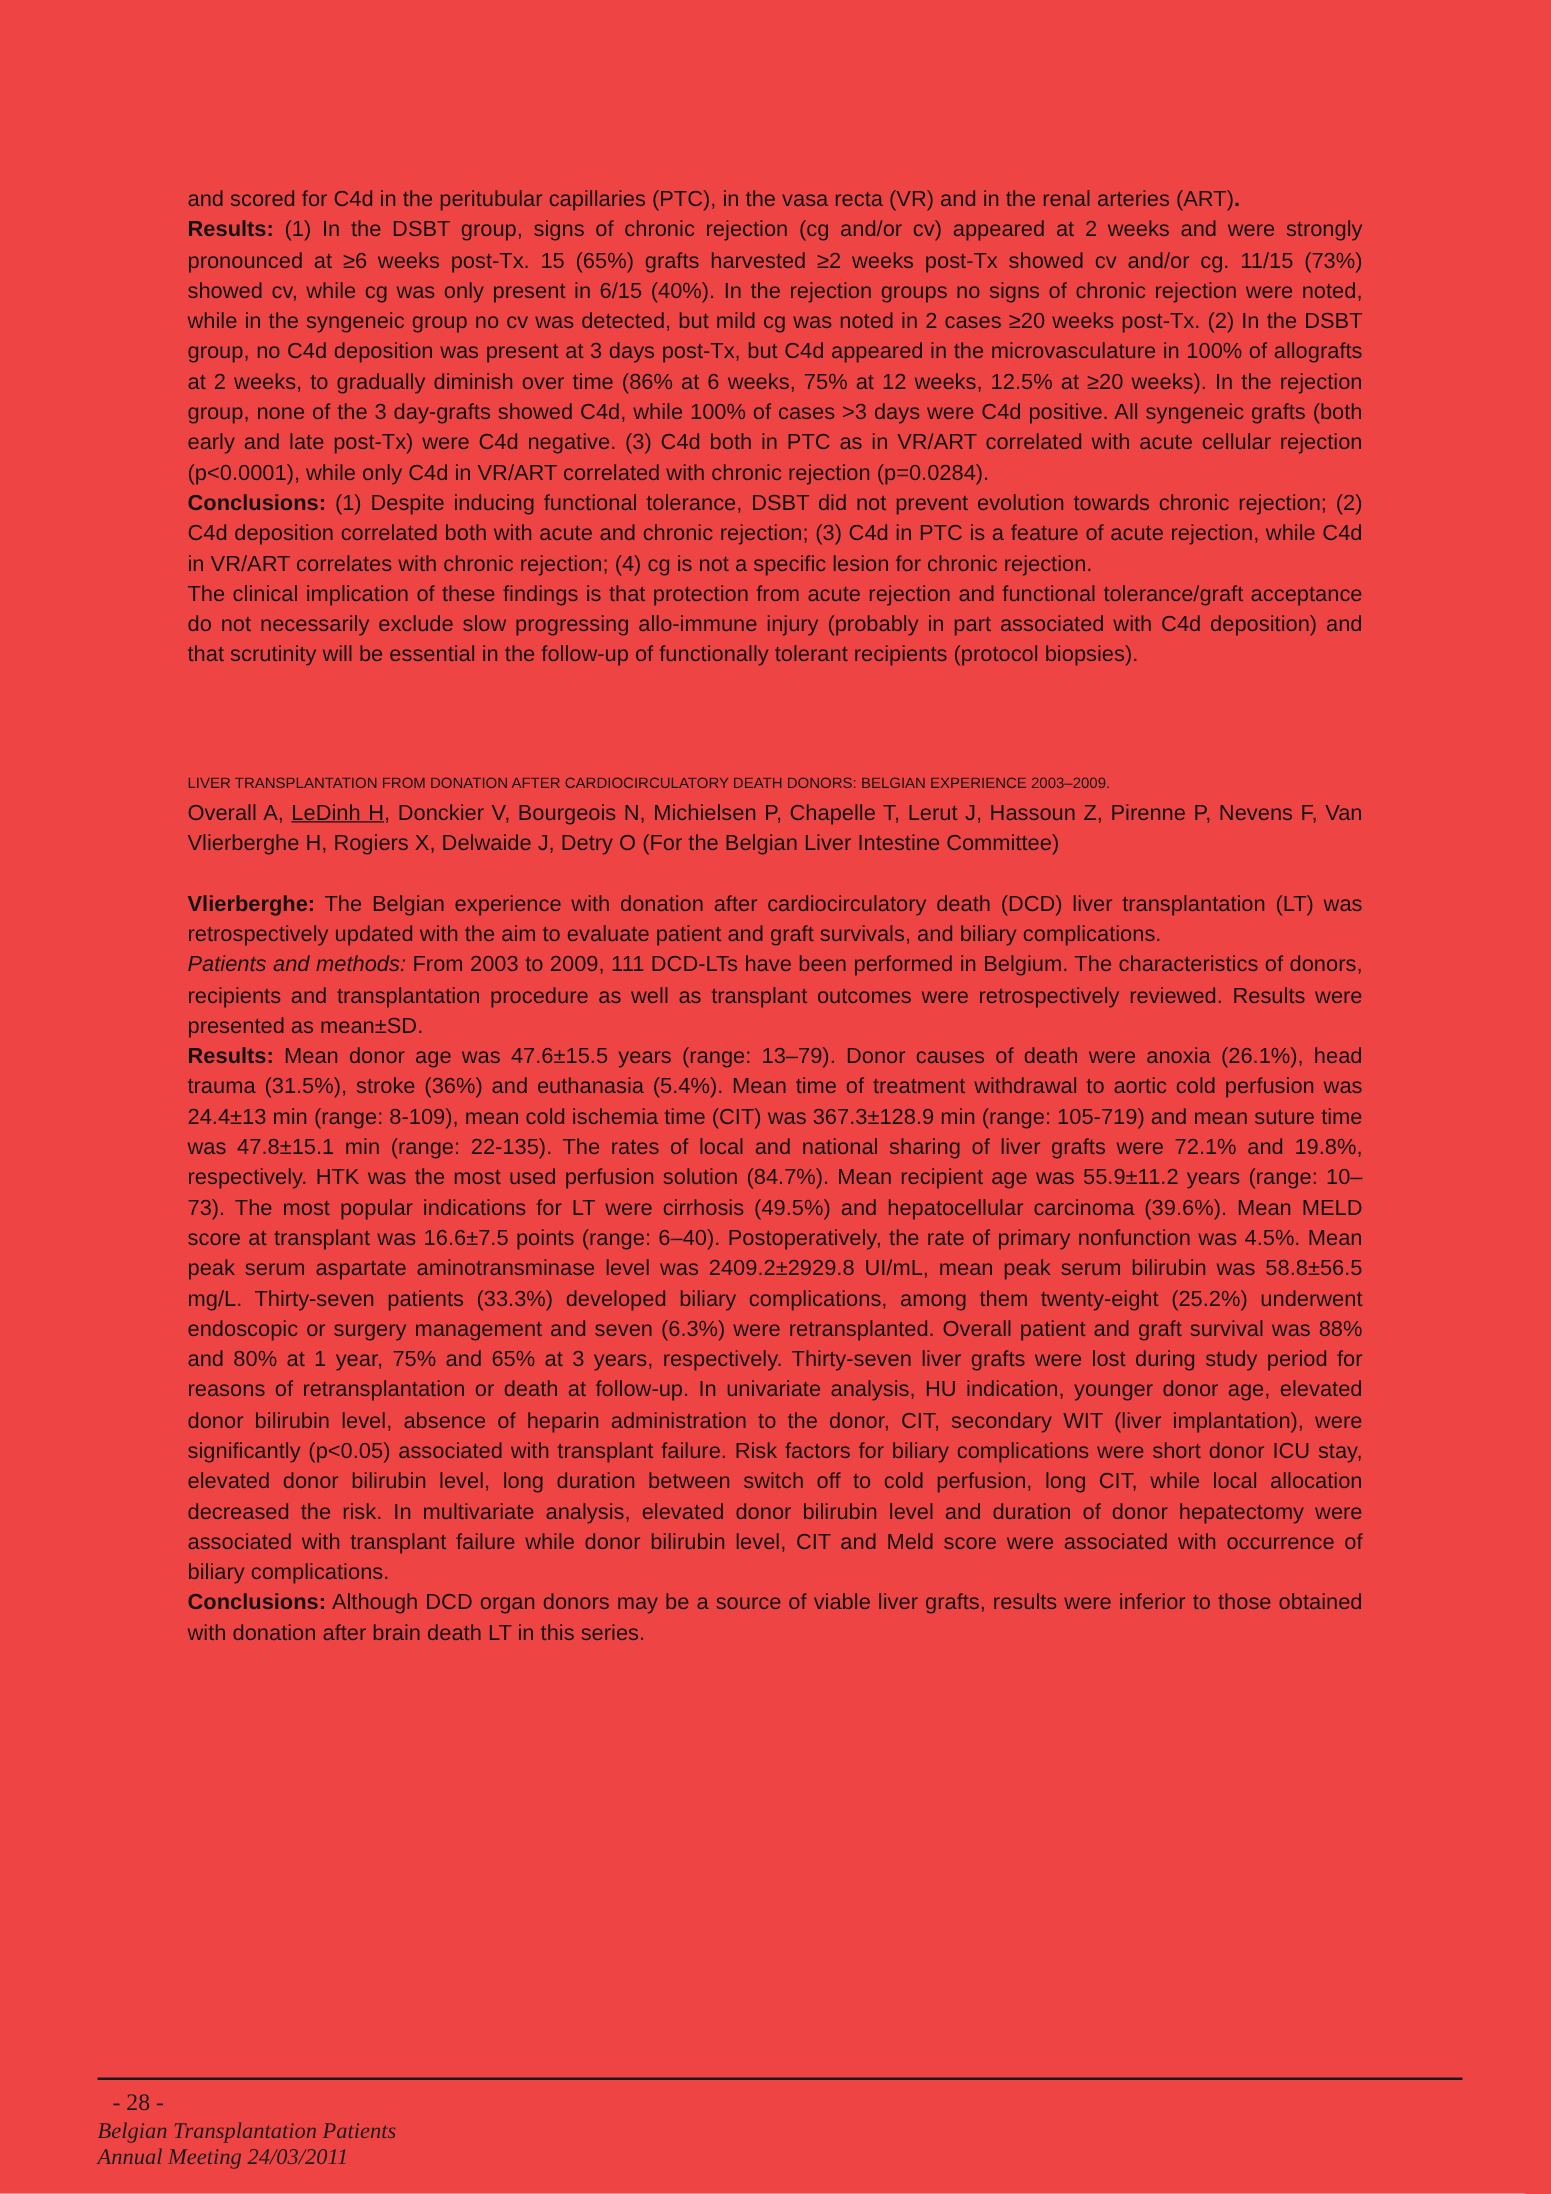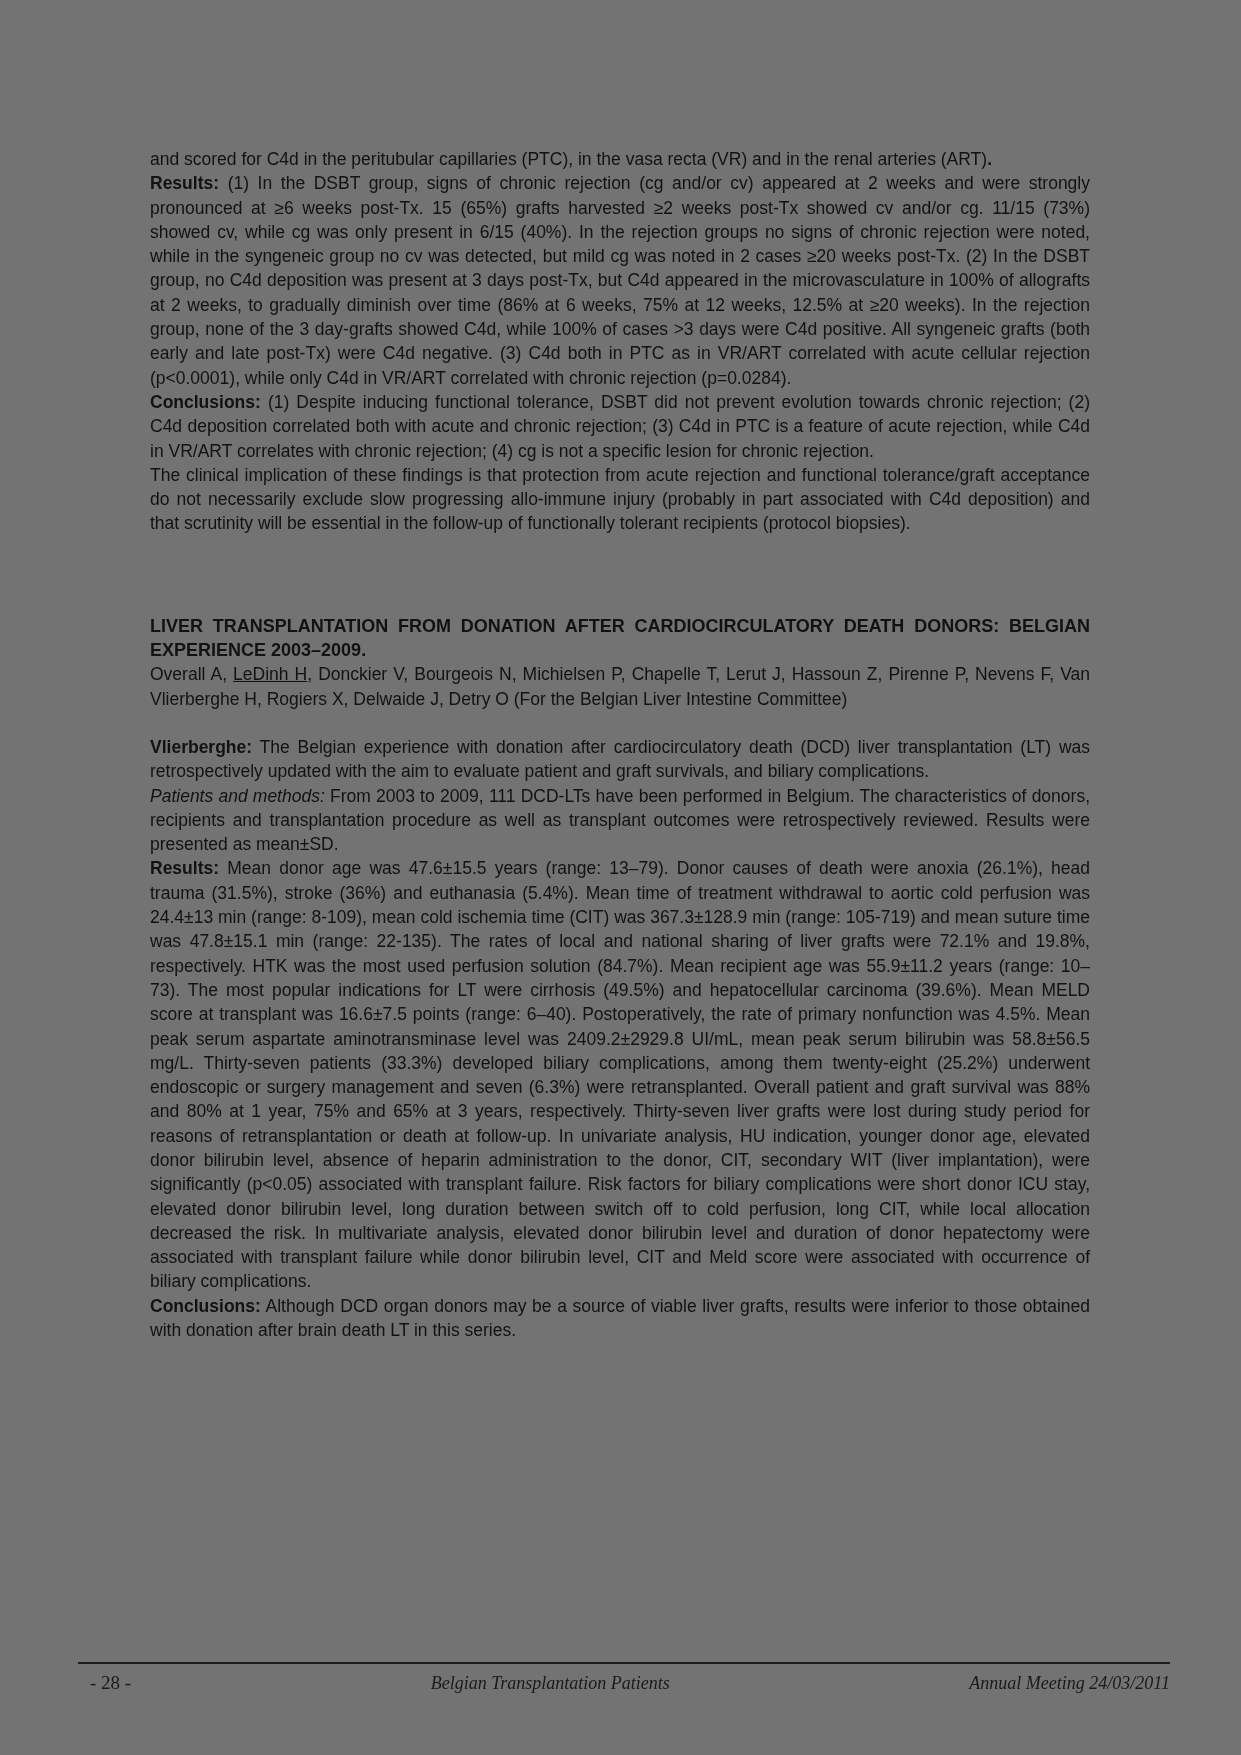--- a/index.html
+++ b/index.html
@@ -4,21 +4,21 @@
 <style>
   html, body {
     margin: 0;
     padding: 0;
     background: #ffffff;
   }
   .page {
     position: relative;
     width: 1241px;
     height: 1755px;
-    background: #737373;
+    background: #ef4444;
     color: #121212;
     font-family: "Liberation Sans", sans-serif;
     overflow: hidden;
   }
   .content {
     position: absolute;
     left: 150px;
     top: 147px;
     width: 940px;
     font-size: 17.5px;
@@ -27,46 +27,47 @@
   }
   .content p {
     margin: 0;
     padding: 0;
   }
   .lead-bold { font-weight: bold; }
   .lead-italic { font-style: italic; }
   .underlined { text-decoration: underline; }
   .abs-title {
     margin: 0;
-    font-size: 18px;
+    font-size: 12px;
     line-height: 24.3px;
-    font-weight: bold;
+    font-weight: normal;
     text-align: justify;
   }
   .section-gap { margin-top: 78px !important; }
   .para-gap { margin-top: 24px !important; }
   .footer-rule {
     position: absolute;
     left: 78px;
     top: 1662px;
     width: 1092px;
     height: 2px;
     background: #1a1a1a;
   }
   .page-footer {
     position: absolute;
     left: 78px;
     top: 1672px;
     width: 1092px;
     display: flex;
-    justify-content: space-between;
+    justify-content: flex-start;
     align-items: baseline;
     font-family: "Liberation Serif", serif;
     font-size: 18px;
     color: #1a1a1a;
+    flex-direction: column;
   }
   .footer-page-num {
     font-style: normal;
     font-size: 19px;
     padding-left: 12px;
   }
   .footer-center, .footer-right {
     font-style: italic;
   }
 </style>

